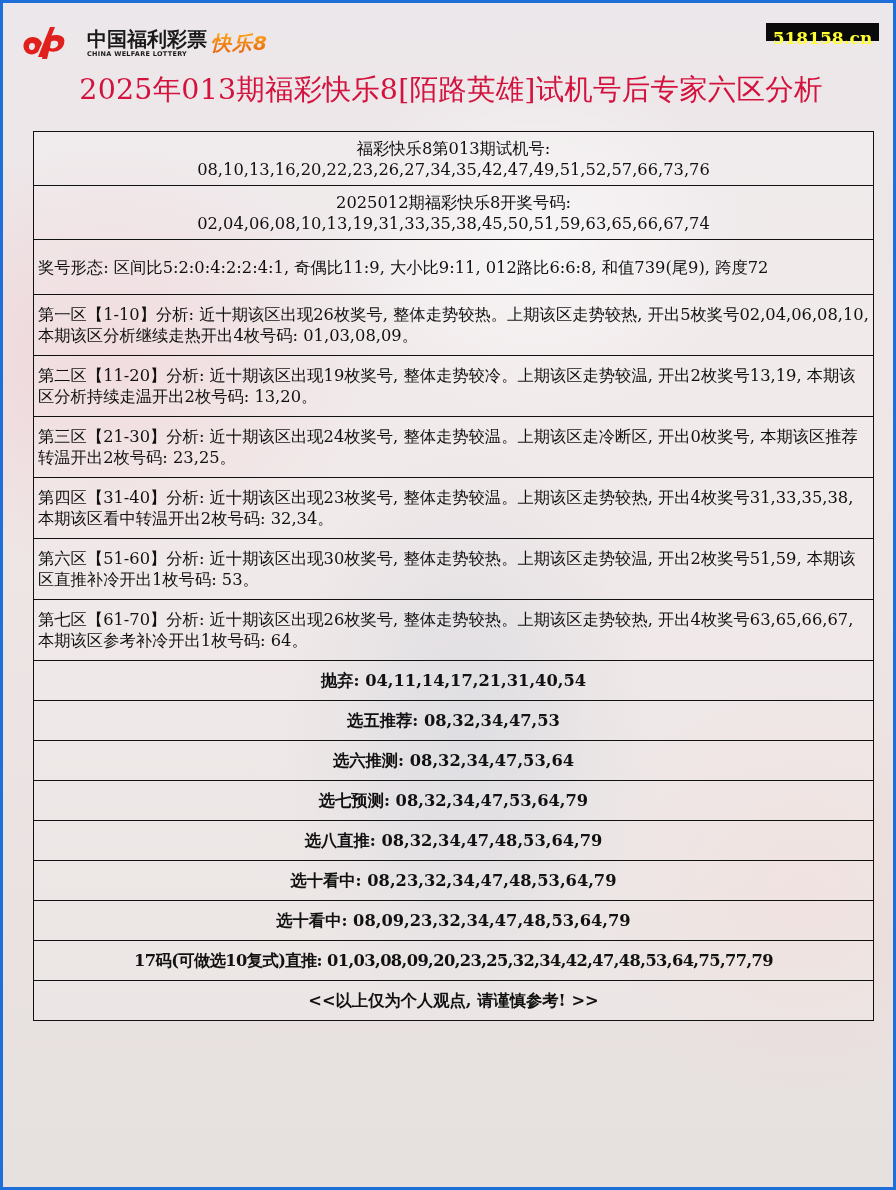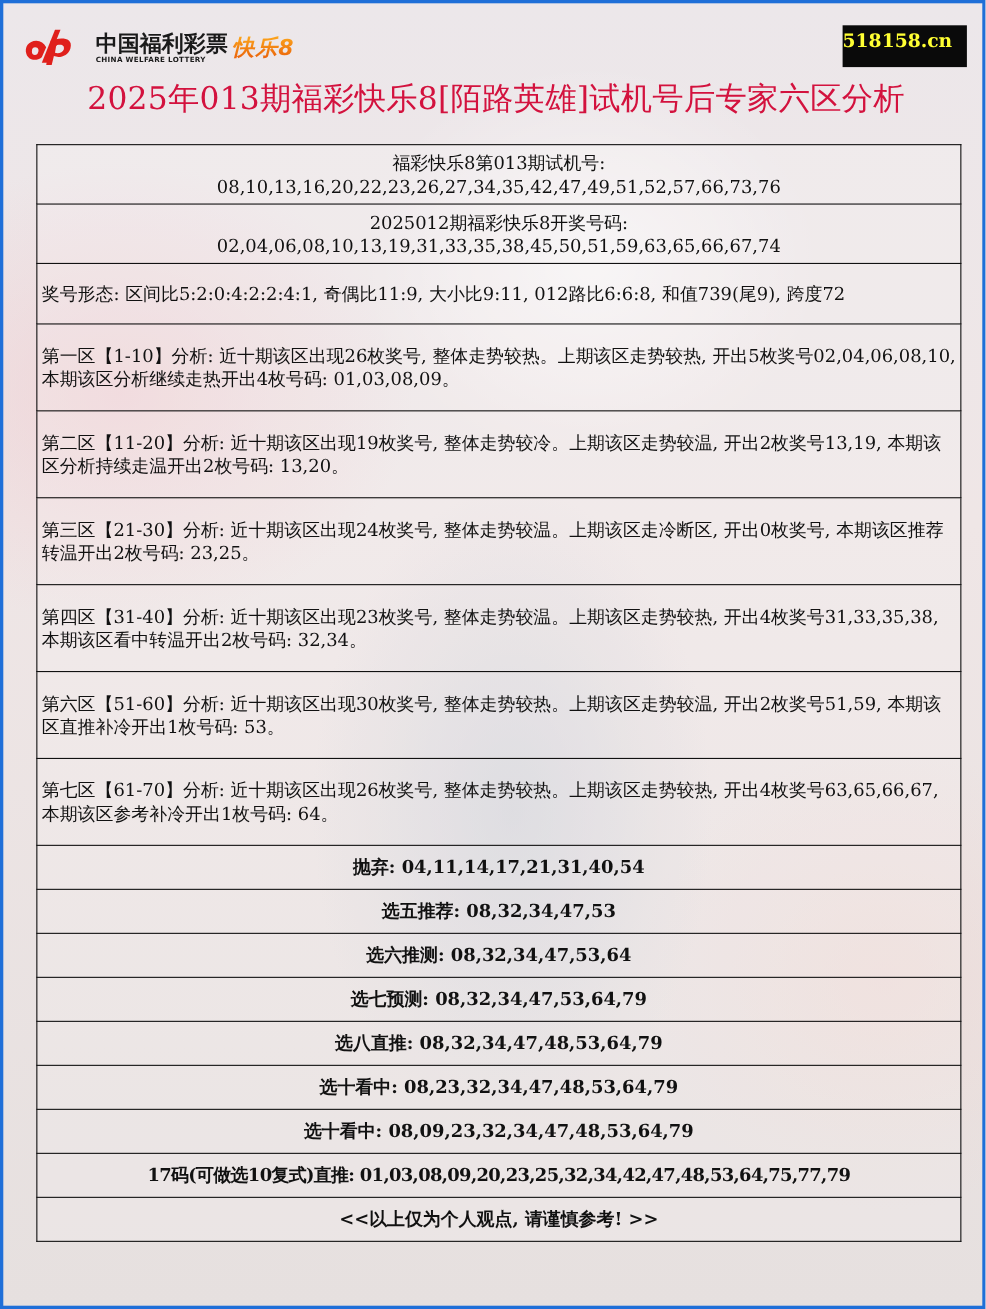--- a/index.html
+++ b/index.html
@@ -18,33 +18,33 @@
       radial-gradient(ellipse 320px 300px at 90% 75%, rgba(240,215,210,0.5), rgba(240,215,210,0) 70%),
       linear-gradient(180deg, #ece7ea 0%, #efe6e6 40%, #e6e0df 100%);
   }
   .logo { position:absolute; left:18px; top:18px; height:44px; display:flex; align-items:center; }
   .logo-mark { width:46px; height:40px; }
   .logo-text { margin-left:20px; display:flex; flex-direction:column; justify-content:center; }
   .logo-cn { font-family:"DejaVu Sans","Liberation Sans",sans-serif; font-weight:bold; font-size:20px; color:#1a1a1a; letter-spacing:0px; line-height:22px; }
   .logo-en { font-family:"DejaVu Sans","Liberation Sans",sans-serif; font-weight:bold; font-size:6.5px; color:#1a1a1a; letter-spacing:0.3px; line-height:8px; }
   .logo-game { margin-left:4px; font-family:"DejaVu Sans","Liberation Sans",sans-serif; font-weight:bold; font-style:italic; font-size:20px;
     background:linear-gradient(180deg,#ffb020 0%,#f07a10 60%,#e8560a 100%); -webkit-background-clip:text; background-clip:text; color:transparent; letter-spacing:1px; }
-  .site-badge { position:absolute; left:763px; top:20px; width:113px; height:38px; background:#0a0a0a; color:#ffff33;
-    font-family:"DejaVu Serif","Liberation Serif",serif; font-size:17px; font-weight:bold; line-height:30px; }
+  .site-badge { position:absolute; left:763px; top:20px; width:113px; height:18px; background:#0a0a0a; color:#ffff33;
+    font-family:"DejaVu Serif","Liberation Serif",serif; font-size:17px; font-weight:bold; line-height:30px; text-align:center; }
   .page-title { position:absolute; left:0; top:66px; width:896px; text-align:center; color:#d3123e;
     font-family:"DejaVu Serif","Liberation Serif",serif; font-size:28.5px; line-height:42px; letter-spacing:0.2px; white-space:nowrap; }
   table.main { position:absolute; left:30px; top:128px; width:841px; border-collapse:collapse; table-layout:fixed; }
   table.main td { border:1px solid #111; color:#111; font-size:16.3px; line-height:21px; padding:0 4px; vertical-align:middle;
     background:rgba(255,255,255,0.16); }
   td.center { text-align:center;margin-top:24px; }
   td.left { text-align:left; vertical-align:top; padding-top:5px; }
   td.bold { font-weight:bold; }
   .r-head { height:54px; }
   .r-shape { height:55px; }
-  .r-zone { height:79px; }
+  .r-zone { height:61px; }
   .r-pick { height:40px; }
   td.condensed { font-size:16.3px; letter-spacing:-0.6px; }
 </style>
 </head>
 <body>
 
 <div class="frame">
 
   <div class="logo">
     <svg class="logo-mark" viewBox="0 0 46 40">

